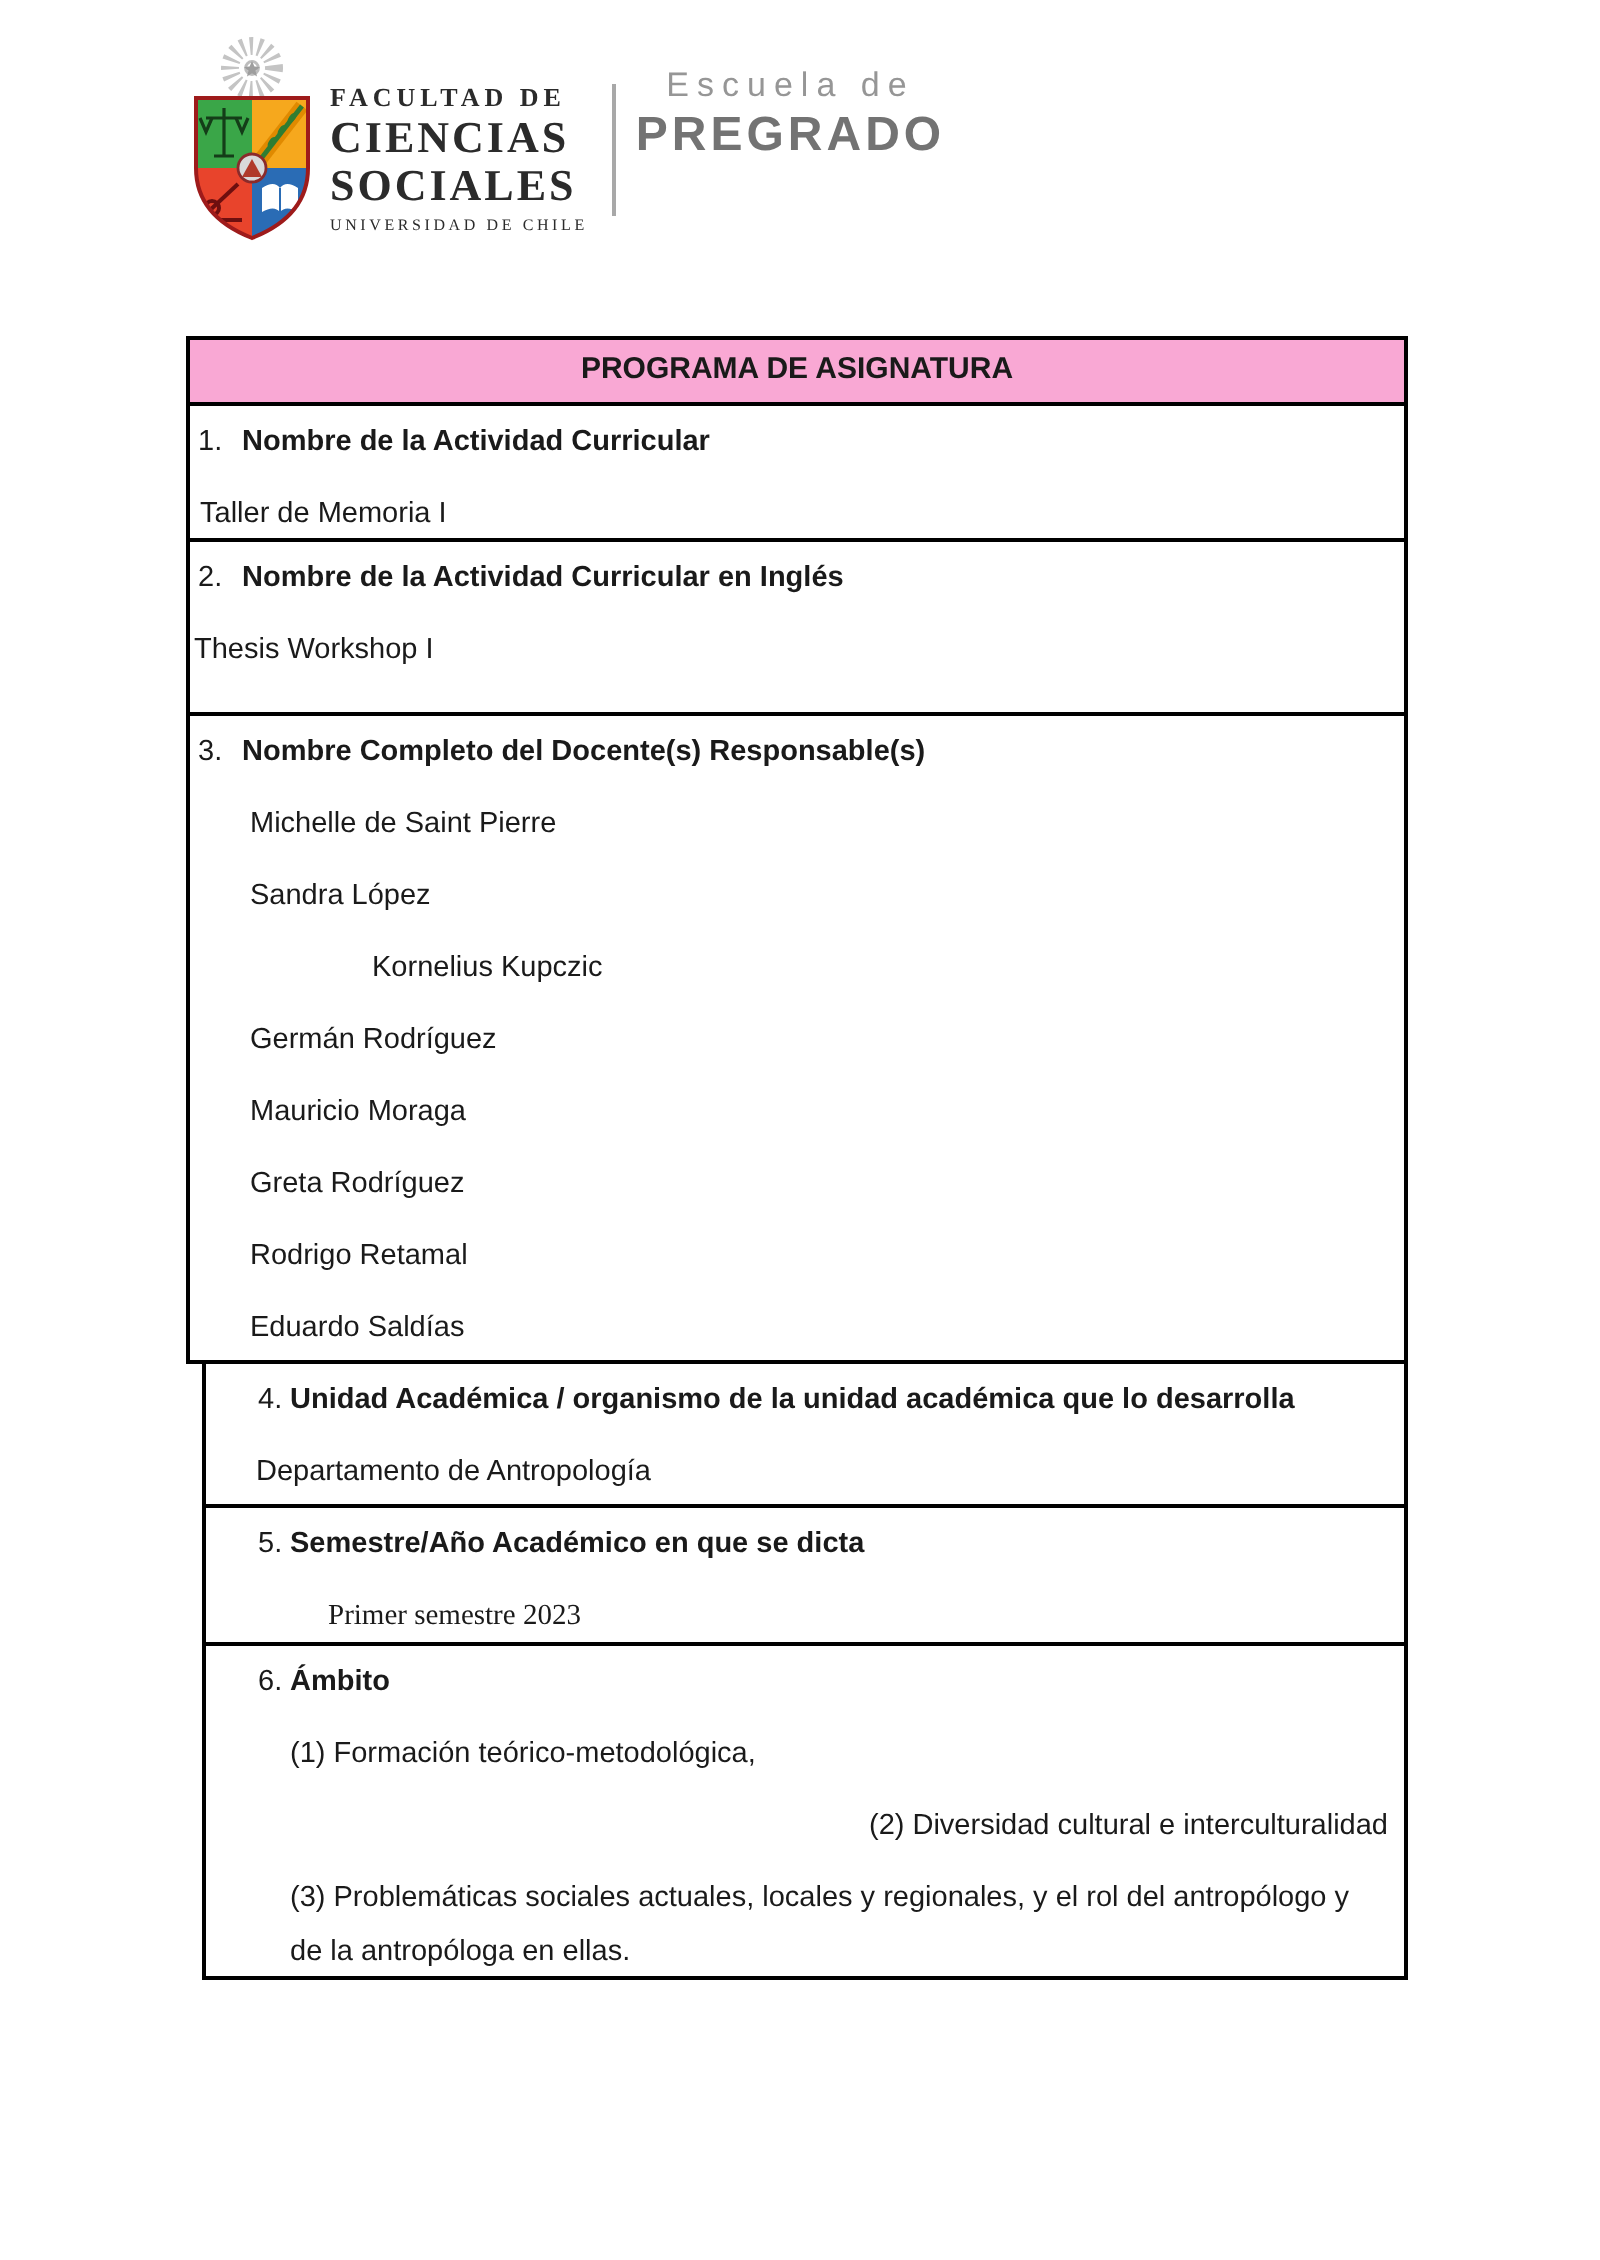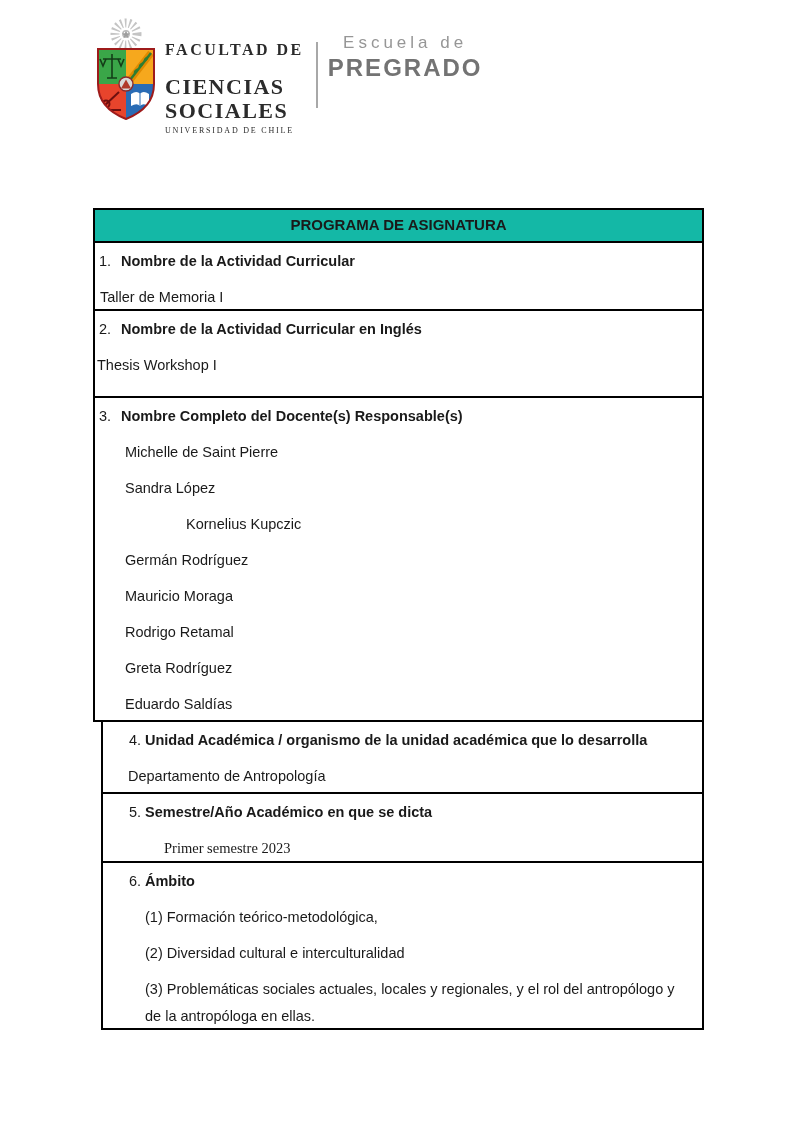--- a/index.html
+++ b/index.html
@@ -29,24 +29,24 @@
     margin-top: 4px;
   }
   .faculty-text {
     margin-left: 8px;
     margin-top: 28px;
     font-family: "Liberation Serif", serif;
     color: #2b2b2b;
     line-height: 1;
   }
   .fac-line1 {
-    font-size: 16px;
+    font-size: 13px;
     letter-spacing: 2.5px;
     font-weight: 600;
-    margin-bottom: 18px;
+    margin-bottom: 3px;
   }
   .fac-line2, .fac-line3 {
     font-size: 22px;
     font-weight: 700;
     letter-spacing: 1.5px;
     margin-top: 2px;
   }
   .fac-univ {
     font-size: 8px;
     font-weight: 400;
@@ -190,21 +190,21 @@
       <div class="fac-univ">UNIVERSIDAD DE CHILE</div>
     </div>
     <div class="logo-divider"></div>
     <div class="school-text">
       <div class="school-line1">Escuela de</div>
       <div class="school-line2">PREGRADO</div>
     </div>
   </header>
 
   <main class="program-table">
-    <div class="table-header" style="background: #14b8a6; margin-top: 40px;">PROGRAMA DE ASIGNATURA</div>
+    <div class="table-header" style="background: #f9a8d4;">PROGRAMA DE ASIGNATURA</div>
     <div id="rows-container">
         <section class="row" style="height: 70px;">
     <p class="label" style="padding-left: 4px;">
       <span class="num" style="width: 22px;">1.</span>
       <span class="lbl">Nombre de la Actividad Curricular</span>
     </p>
   <p class="value" style="padding-left: 5px; padding-right: 8px;">Taller de Memoria I</p>
         </section>
         <section class="row" style="height: 89px;">
     <p class="label" style="padding-left: 4px;">
@@ -216,22 +216,22 @@
         <section class="row" style="height: 326px;">
     <p class="label" style="padding-left: 4px;">
       <span class="num" style="width: 22px;">3.</span>
       <span class="lbl">Nombre Completo del Docente(s) Responsable(s)</span>
     </p>
   <p class="value" style="padding-left: 30px; padding-right: 8px;">Michelle de Saint Pierre</p>
           <p class="value" style="padding-left: 30px; padding-right: 20px;">Sandra López</p>
           <p class="value" style="padding-left: 43px; padding-right: 8px; margin-left: 48px;">Kornelius Kupczic</p>
           <p class="value" style="padding-left: 30px; padding-right: 8px;">Germán Rodríguez</p>
           <p class="value" style="padding-left: 30px; padding-right: 8px;">Mauricio Moraga</p>
+          <p class="value" style="padding-left: 30px; padding-right: 8px;">Greta Rodríguez</p>
           <p class="value" style="padding-left: 30px; padding-right: 8px;">Rodrigo Retamal</p>
-          <p class="value" style="padding-left: 30px; padding-right: 8px;">Greta Rodríguez</p>
           <p class="value" style="padding-left: 30px; padding-right: 8px;">Eduardo Saldías</p>
         </section>
         <section class="row indented" style="height: 74px;">
     <p class="label" style="padding-left: 26px;">
       <span class="num" style="width: 16px;">4.</span>
       <span class="lbl">Unidad Académica / organismo de la unidad académica que lo desarrolla</span>
     </p>
   <p class="value" style="padding-left: 25px; padding-right: 8px;">Departamento de Antropología</p>
         </section>
         <section class="row indented" style="height: 71px;">
@@ -240,19 +240,19 @@
       <span class="lbl">Semestre/Año Académico en que se dicta</span>
     </p>
   <p class="value" style="padding-left: 61px; padding-right: 8px; font-family: Liberation Serif, serif;">Primer semestre 2023</p>
         </section>
         <section class="row indented" style="height: 169px;">
     <p class="label" style="padding-left: 26px;">
       <span class="num" style="width: 16px;">6.</span>
       <span class="lbl">Ámbito</span>
     </p>
   <p class="value" style="padding-left: 42px; padding-right: 8px;">(1) Formación teórico-metodológica,</p>
-          <p class="value" style="padding-left: 42px; padding-right: 8px;">(2) Diversidad cultural e interculturalidad</p>
+          <p class="value" style="padding-left: 42px; padding-right: 8px; text-align: right;">(2) Diversidad cultural e interculturalidad</p>
           <p class="value" style="padding-left: 42px; padding-right: 8px;">(3) Problemáticas sociales actuales, locales y regionales, y el rol del antropólogo y de la antropóloga en ellas.</p>
         </section>
       </div>
   </main>
 
 </div>
 
 </body></html>

